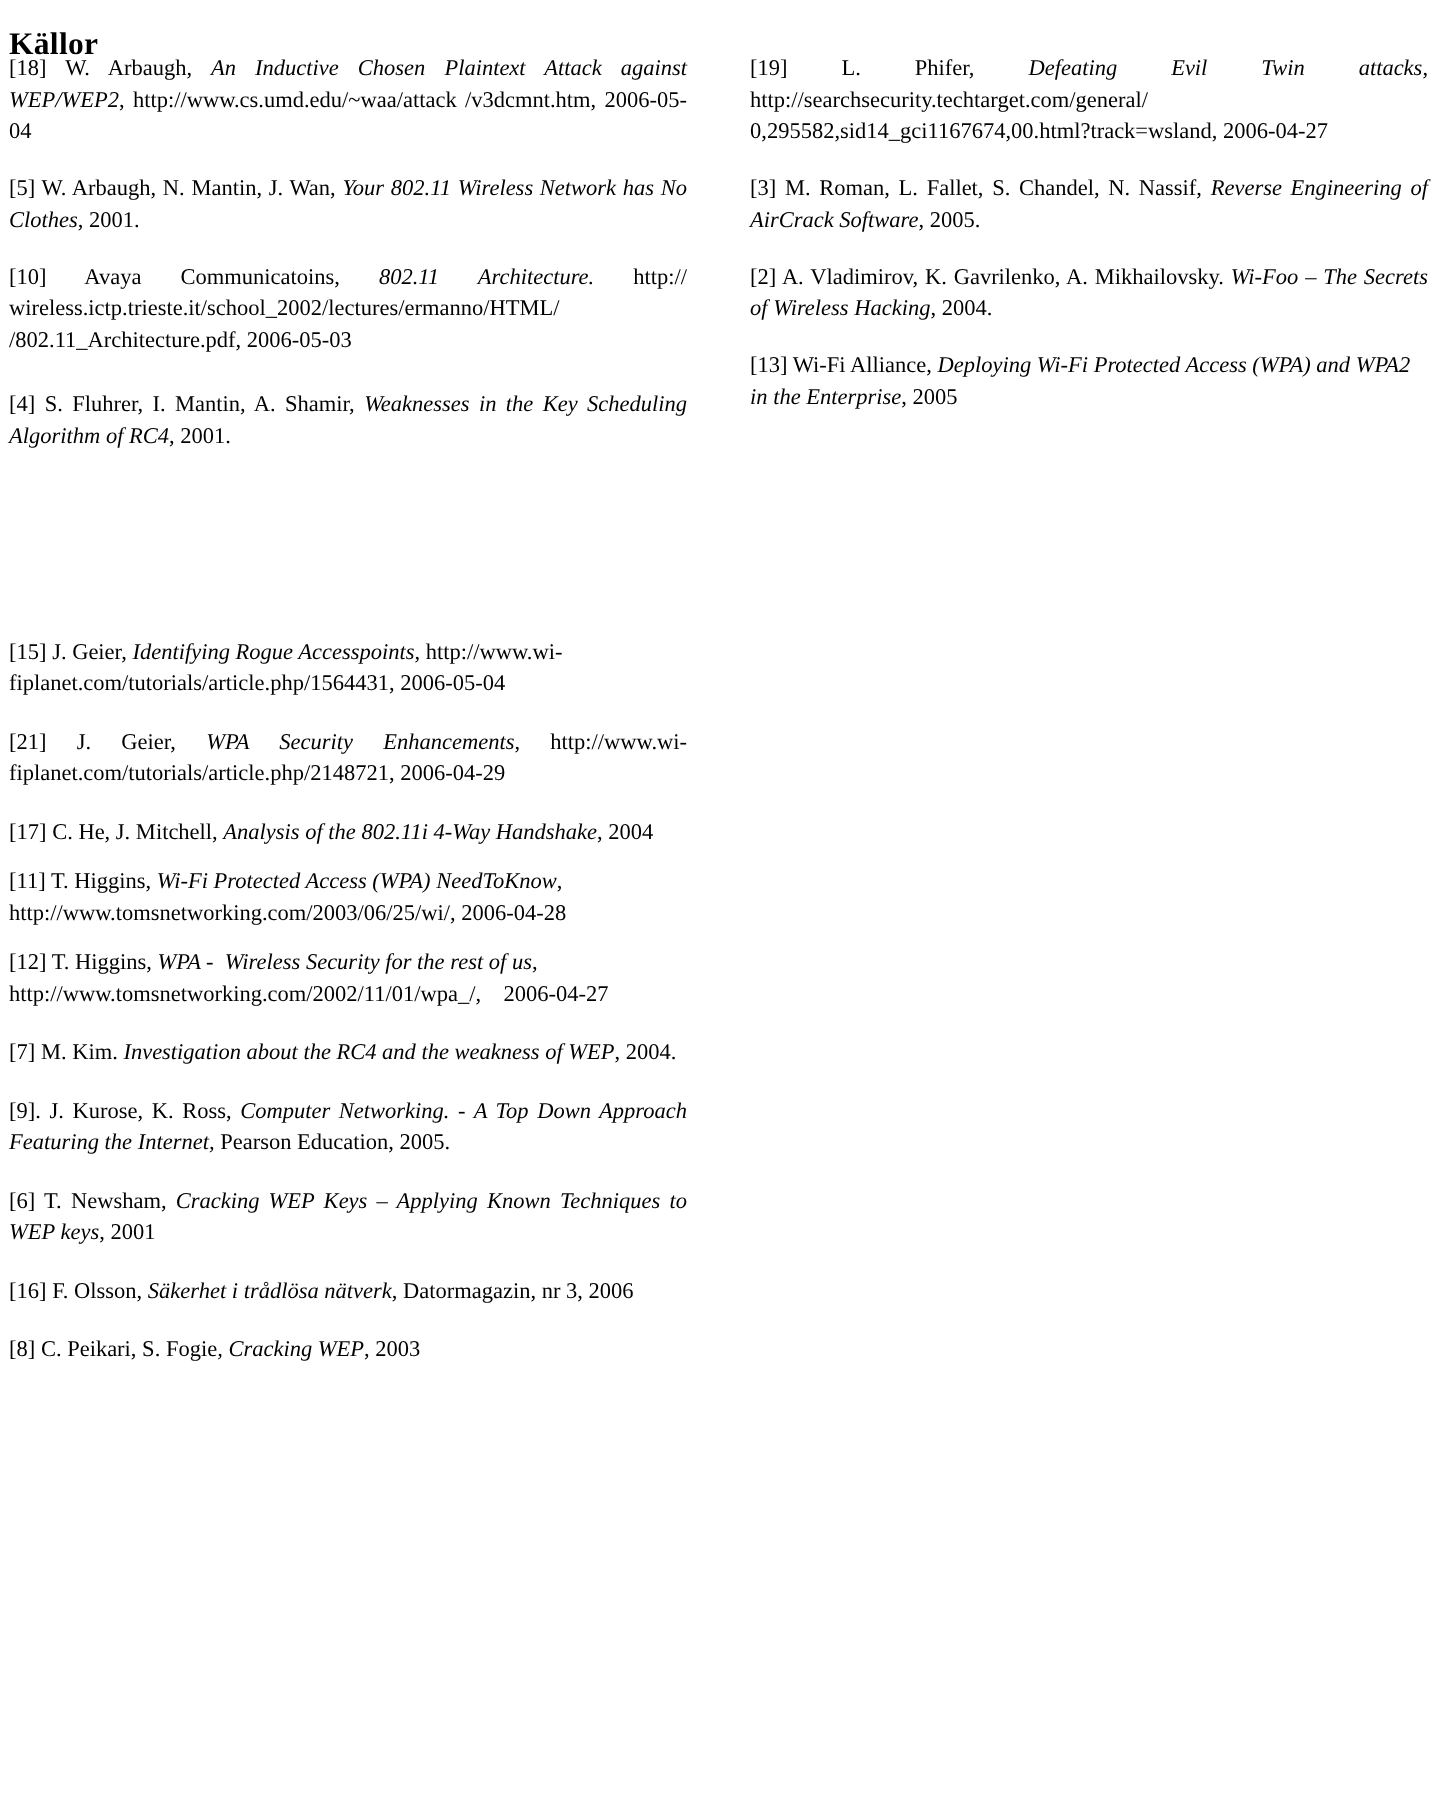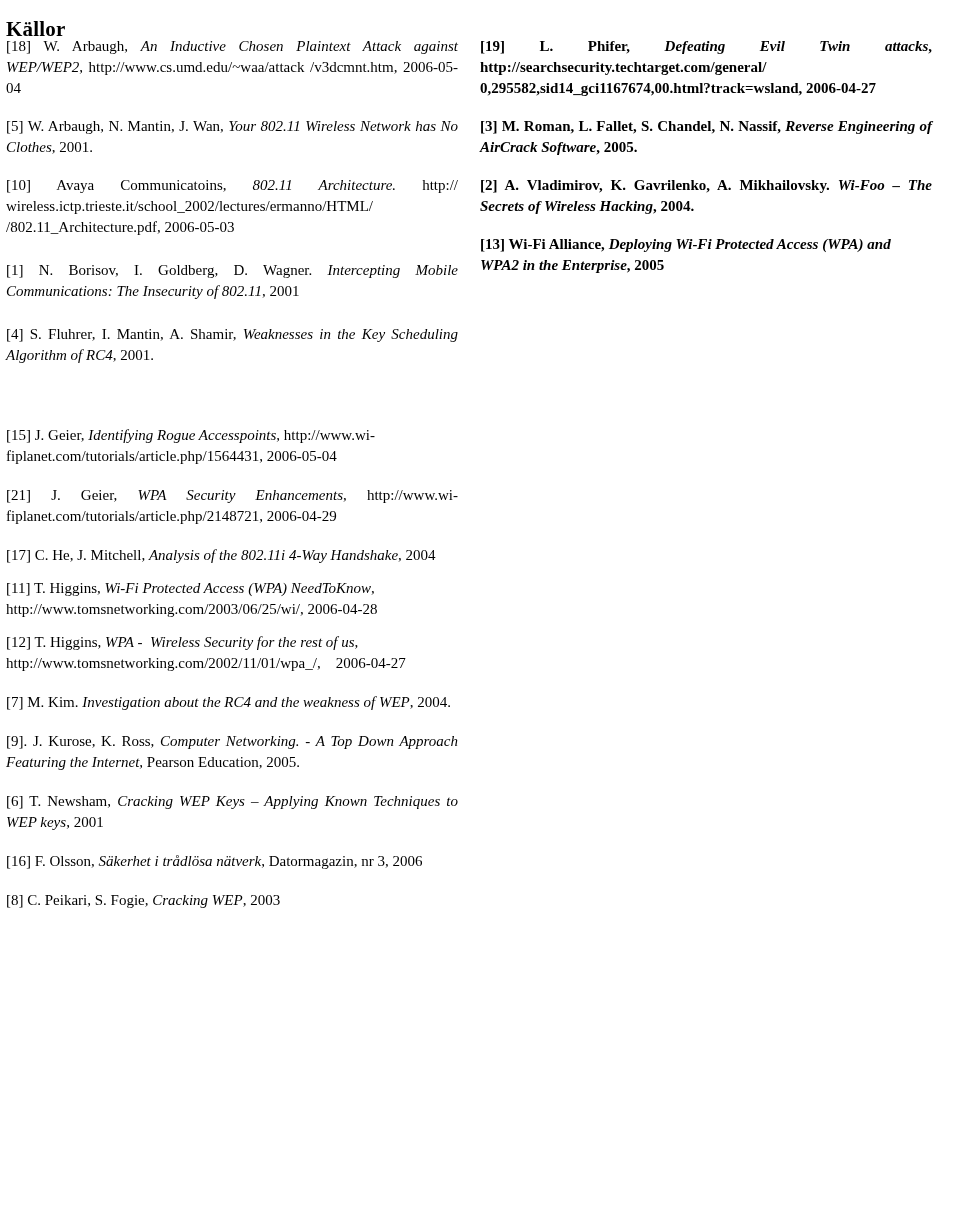--- a/index.html
+++ b/index.html
@@ -39,21 +39,21 @@
     position: absolute;
     left: 0;
     top: 36px;
     width: 960px;
   }
   .col {
     position: absolute;
     top: 0;
   }
   .col-left  { left: 6px;   width: 452px; }
-  .col-right { left: 480px; width: 452px; font-weight: bold; }
+  .col-right { left: 500px; width: 452px; }
 
   .ref {
     font-size: 15px;
     line-height: 21px;
     text-align: justify;
     text-justify: inter-word;
     margin: 0 0 17px 0;
     hyphens: none;
     word-spacing: 0;
   }
@@ -96,24 +96,20 @@
       <p class="ref">
         <span>[5]</span>
         <span>W. Arbaugh, N. Mantin, J. Wan, </span><i>Your 802.11 Wireless Network has No Clothes</i><span>, 2001.</span>
       </p>
 
       <p class="ref">
         <span>[10]</span>
         <span>Avaya Communicatoins, </span><i>802.11 Architecture.</i><span> http:// wireless.ictp.trieste.it/school_2002/lectures/ermanno/HTML/ /802.11_Architecture.pdf, </span><span>2006-05-03</span>
       </p>
 
-      <p class="ref loose" style="margin-top:22px;">
-        <span>[1]</span>
-        <span>N. Borisov, I. Goldberg, D. Wagner. </span><i>Intercepting Mobile Communications: The Insecurity of 802.11</i><span>, 2001</span>
-      </p>
 
       <p class="ref" style="margin-top:22px;">
         <span>[4]</span>
         <span>S. Fluhrer, I. Mantin, A. Shamir, </span><i>Weaknesses in the Key Scheduling Algorithm of RC4</i><span>, 2001.</span>
       </p>
     </div>
 
     <div class="col col-right">
       <p class="ref">
         <span>[19]</span>

